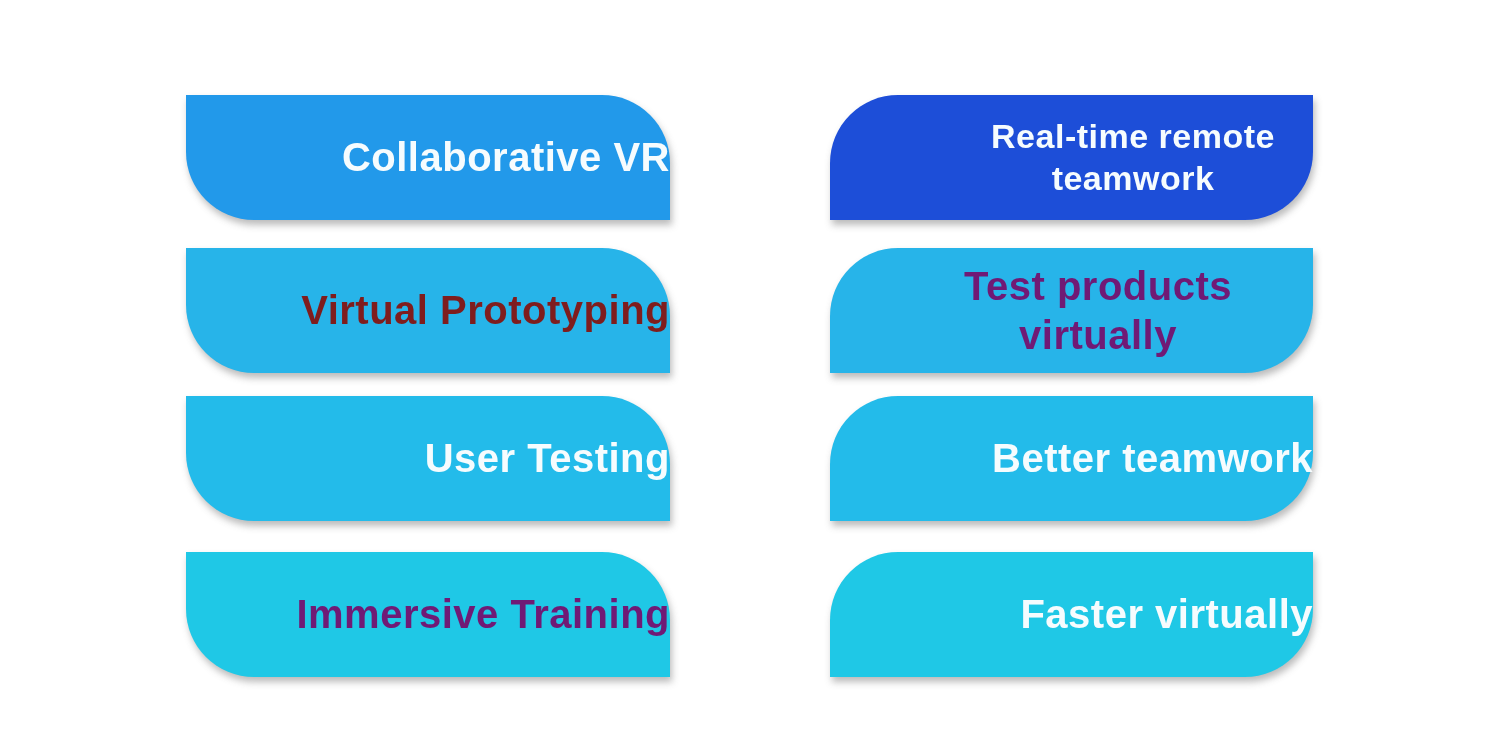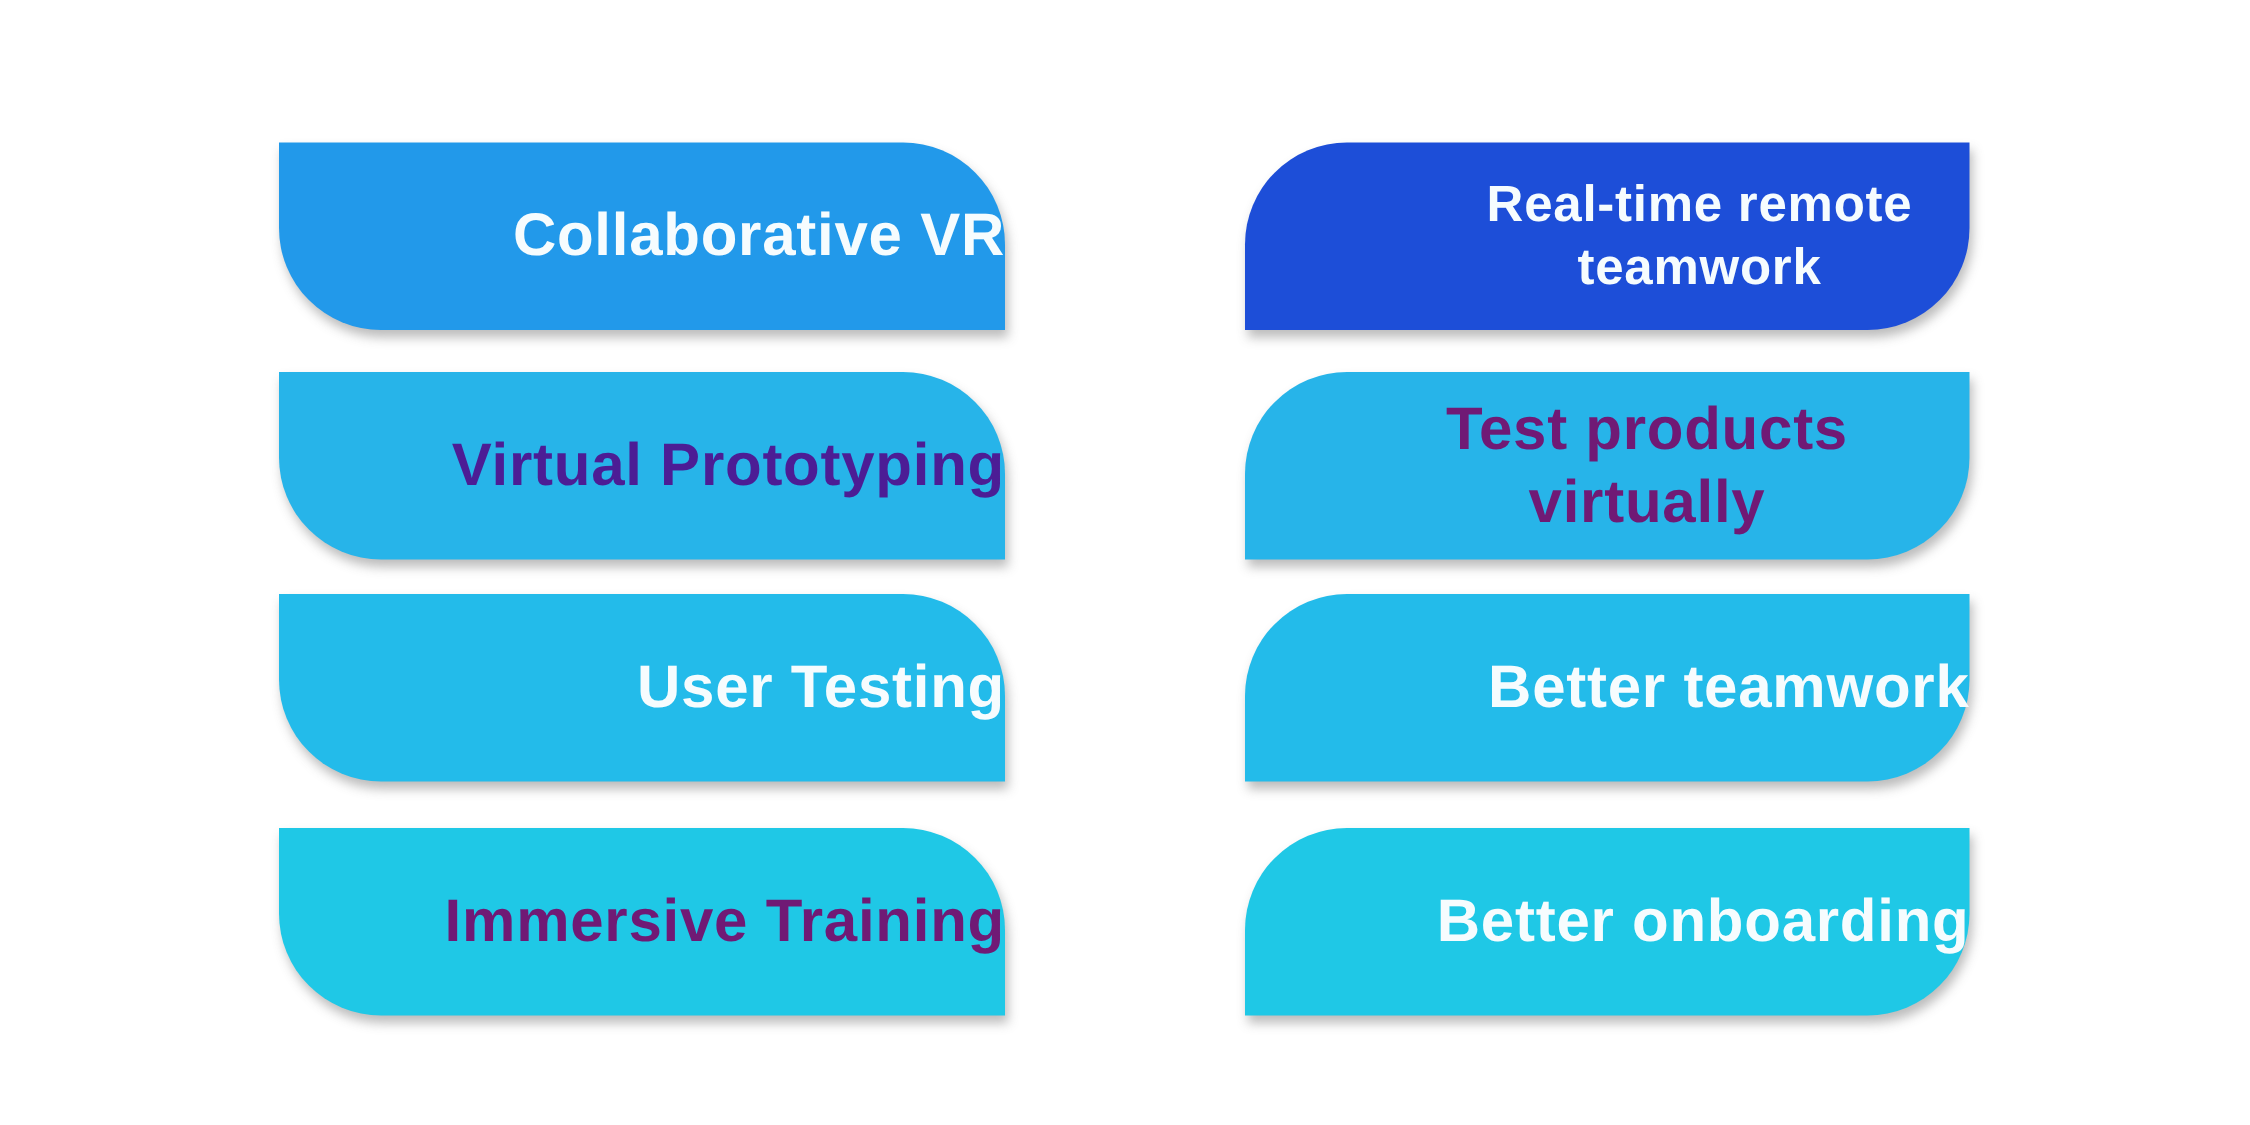--- a/index.html
+++ b/index.html
@@ -56,36 +56,36 @@
 
   <div class="card shape-left col-l row1" style="background: rgb(34, 153, 234);">
     <span class="label" style="color: rgb(246, 252, 254);">Collaborative VR</span>
   </div>
 
   <div class="card shape-right col-r row1 small" style="background: #1d4ed8;">
     <span class="label" style="color: rgb(246, 252, 254);">Real-time remote teamwork</span>
   </div>
 
   <div class="card shape-left col-l row2" style="background: rgb(39, 180, 233);">
-    <span class="label" style="color: #4c1d95;">Virtual Prototyping</span>
+    <span class="label" style="color: #7f1d1d;">Virtual Prototyping</span>
   </div>
 
   <div class="card shape-right col-r row2" style="background: rgb(39, 180, 233);">
     <span class="label" style="color: #701a75;">Test products virtually</span>
   </div>
 
   <div class="card shape-left col-l row3" style="background: rgb(35, 187, 234);">
     <span class="label" style="color: rgb(246, 252, 254);">User Testing</span>
   </div>
 
   <div class="card shape-right col-r row3" style="background: rgb(35, 187, 234);">
     <span class="label" style="color: rgb(246, 252, 254);">Better teamwork</span>
   </div>
 
   <div class="card shape-left col-l row4" style="background: rgb(31, 200, 230);">
     <span class="label" style="color: #701a75;">Immersive Training</span>
   </div>
 
   <div class="card shape-right col-r row4" style="background: rgb(31, 200, 230);">
-    <span class="label" style="color: rgb(246, 252, 254);">Better onboarding</span>
+    <span class="label" style="color: rgb(246, 252, 254);">Faster virtually</span>
   </div>
 
 </div>
 
 </body></html>

